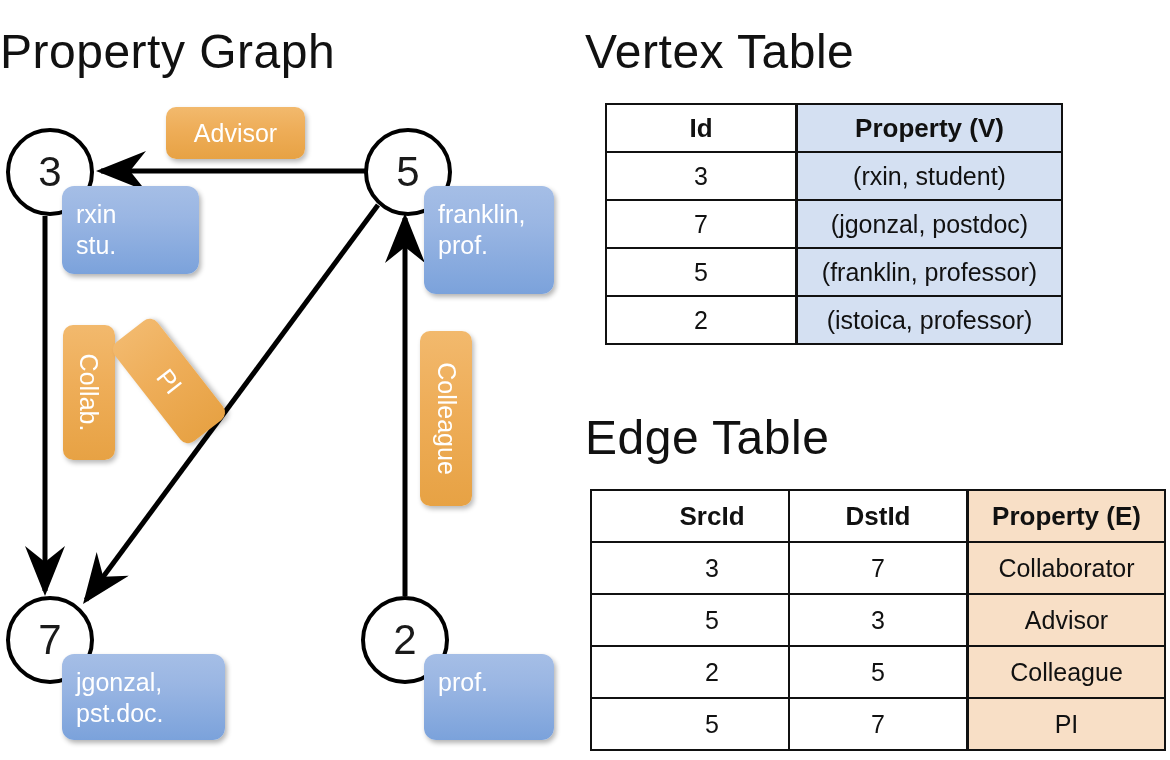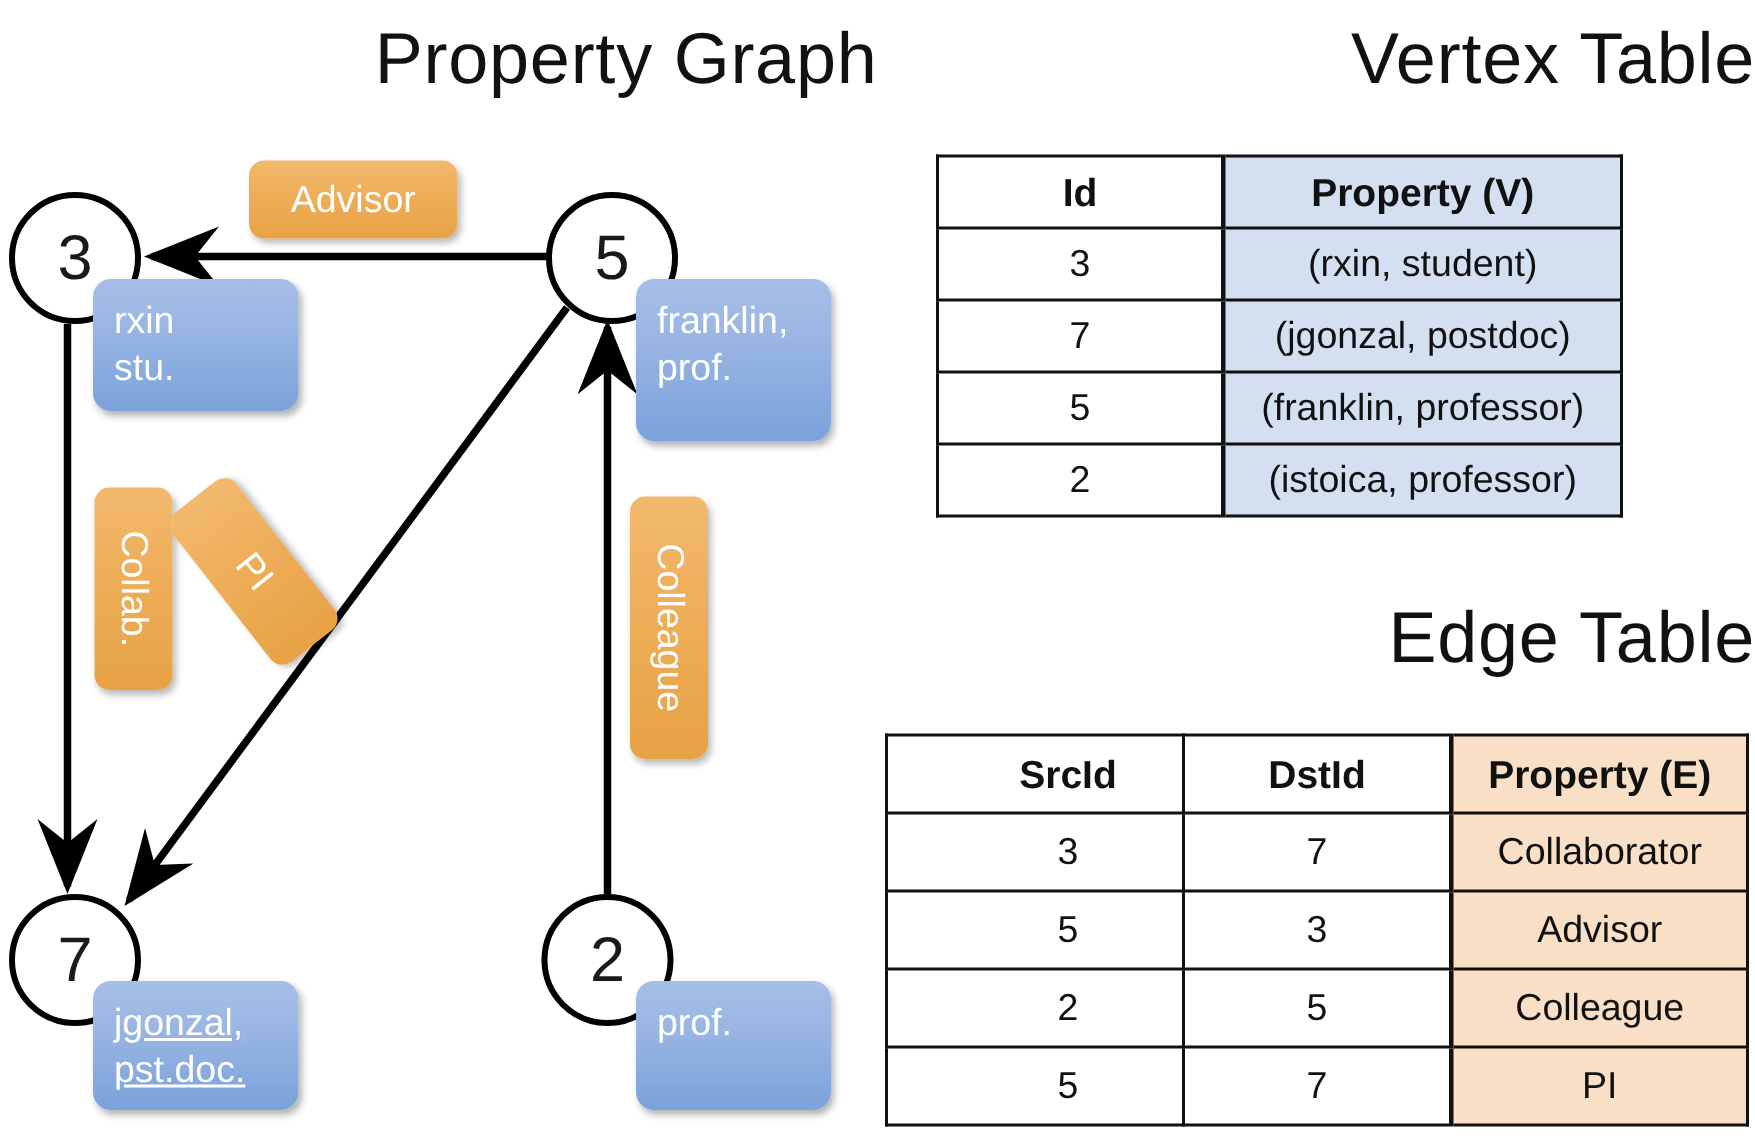--- a/index.html
+++ b/index.html
@@ -18,21 +18,22 @@
 
   
   .title {
     position: absolute;
     font-family: "Liberation Sans", sans-serif;
     font-weight: 300;
     font-size: 48px;
     letter-spacing: 0.5px;
     color: #111111;
     white-space: nowrap;
-    text-align: right;
+    text-align: left;
+    margin-top: 12px;
   }
   #title-property-graph { left: 0px;   top: 12px;  width: 585px; }
   #title-vertex-table   { left: 585px; top: 12px;  width: 585px; }
   #title-edge-table     { left: 585px; top: 398px; width: 585px; }
 
   
   #graph-panel {
     position: absolute;
     left: 0; top: 0;
     width: 585px; height: 760px;
@@ -73,21 +74,21 @@
     color: #ffffff;
     font-size: 25px;
     font-weight: 300;
     line-height: 31px;
     padding: 13px 0 0 14px;
     box-sizing: border-box;
     z-index: 4;
   }
   #prop-rxin     { left: 62px;  top: 186px; width: 137px; height: 88px; }
   #prop-franklin { left: 424px; top: 186px; width: 130px; height: 108px; }
-  #prop-jgonzal  { left: 62px;  top: 654px; width: 137px; height: 86px; text-decoration: underline; }
+  #prop-jgonzal  { left: 62px;  top: 654px; width: 163px; height: 86px; }
   #prop-istoica  { left: 424px; top: 654px; width: 130px; height: 86px; }
 
   
   .elabel {
     position: absolute;
     border-radius: 10px;
     background: linear-gradient(to bottom, #f2b96d 0%, #eead58 45%, #e7a244 100%);
     box-shadow: 2px 3px 5px rgba(0,0,0,0.28);
     color: #ffffff;
     font-size: 25px;
@@ -131,21 +132,21 @@
   .tbl td, .tbl th {
     border: 2px solid #111;
     text-align: center;
     font-weight: 400;
     font-size: 25px;
     color: #111;
     padding: 0;
   }
   .tbl th { font-weight: 700; font-size: 26px; }
 
-  #vertex-table { left: 624px; top: 103px; width: 458px; }
+  #vertex-table { left: 605px; top: 103px; width: 458px; }
   #vertex-table th, #vertex-table td { height: 46px; }
   #vertex-table .col-id   { width: 188px; background: #ffffff; }
   #vertex-table .col-prop { background: #d4e0f2; border-left-width: 3px; }
   #vertex-table thead th.col-prop { background: #d4e0f2; }
 
   #edge-table { left: 590px; top: 489px; width: 576px; }
   #edge-table th, #edge-table td { height: 50px; }
   #edge-table .col-src { width: 152px; background: #ffffff; padding-left: 44px; }
   #edge-table .col-dst { width: 176px; background: #ffffff; }
   #edge-table .col-eprop { background: #f8dfc6; border-left-width: 3px; }

